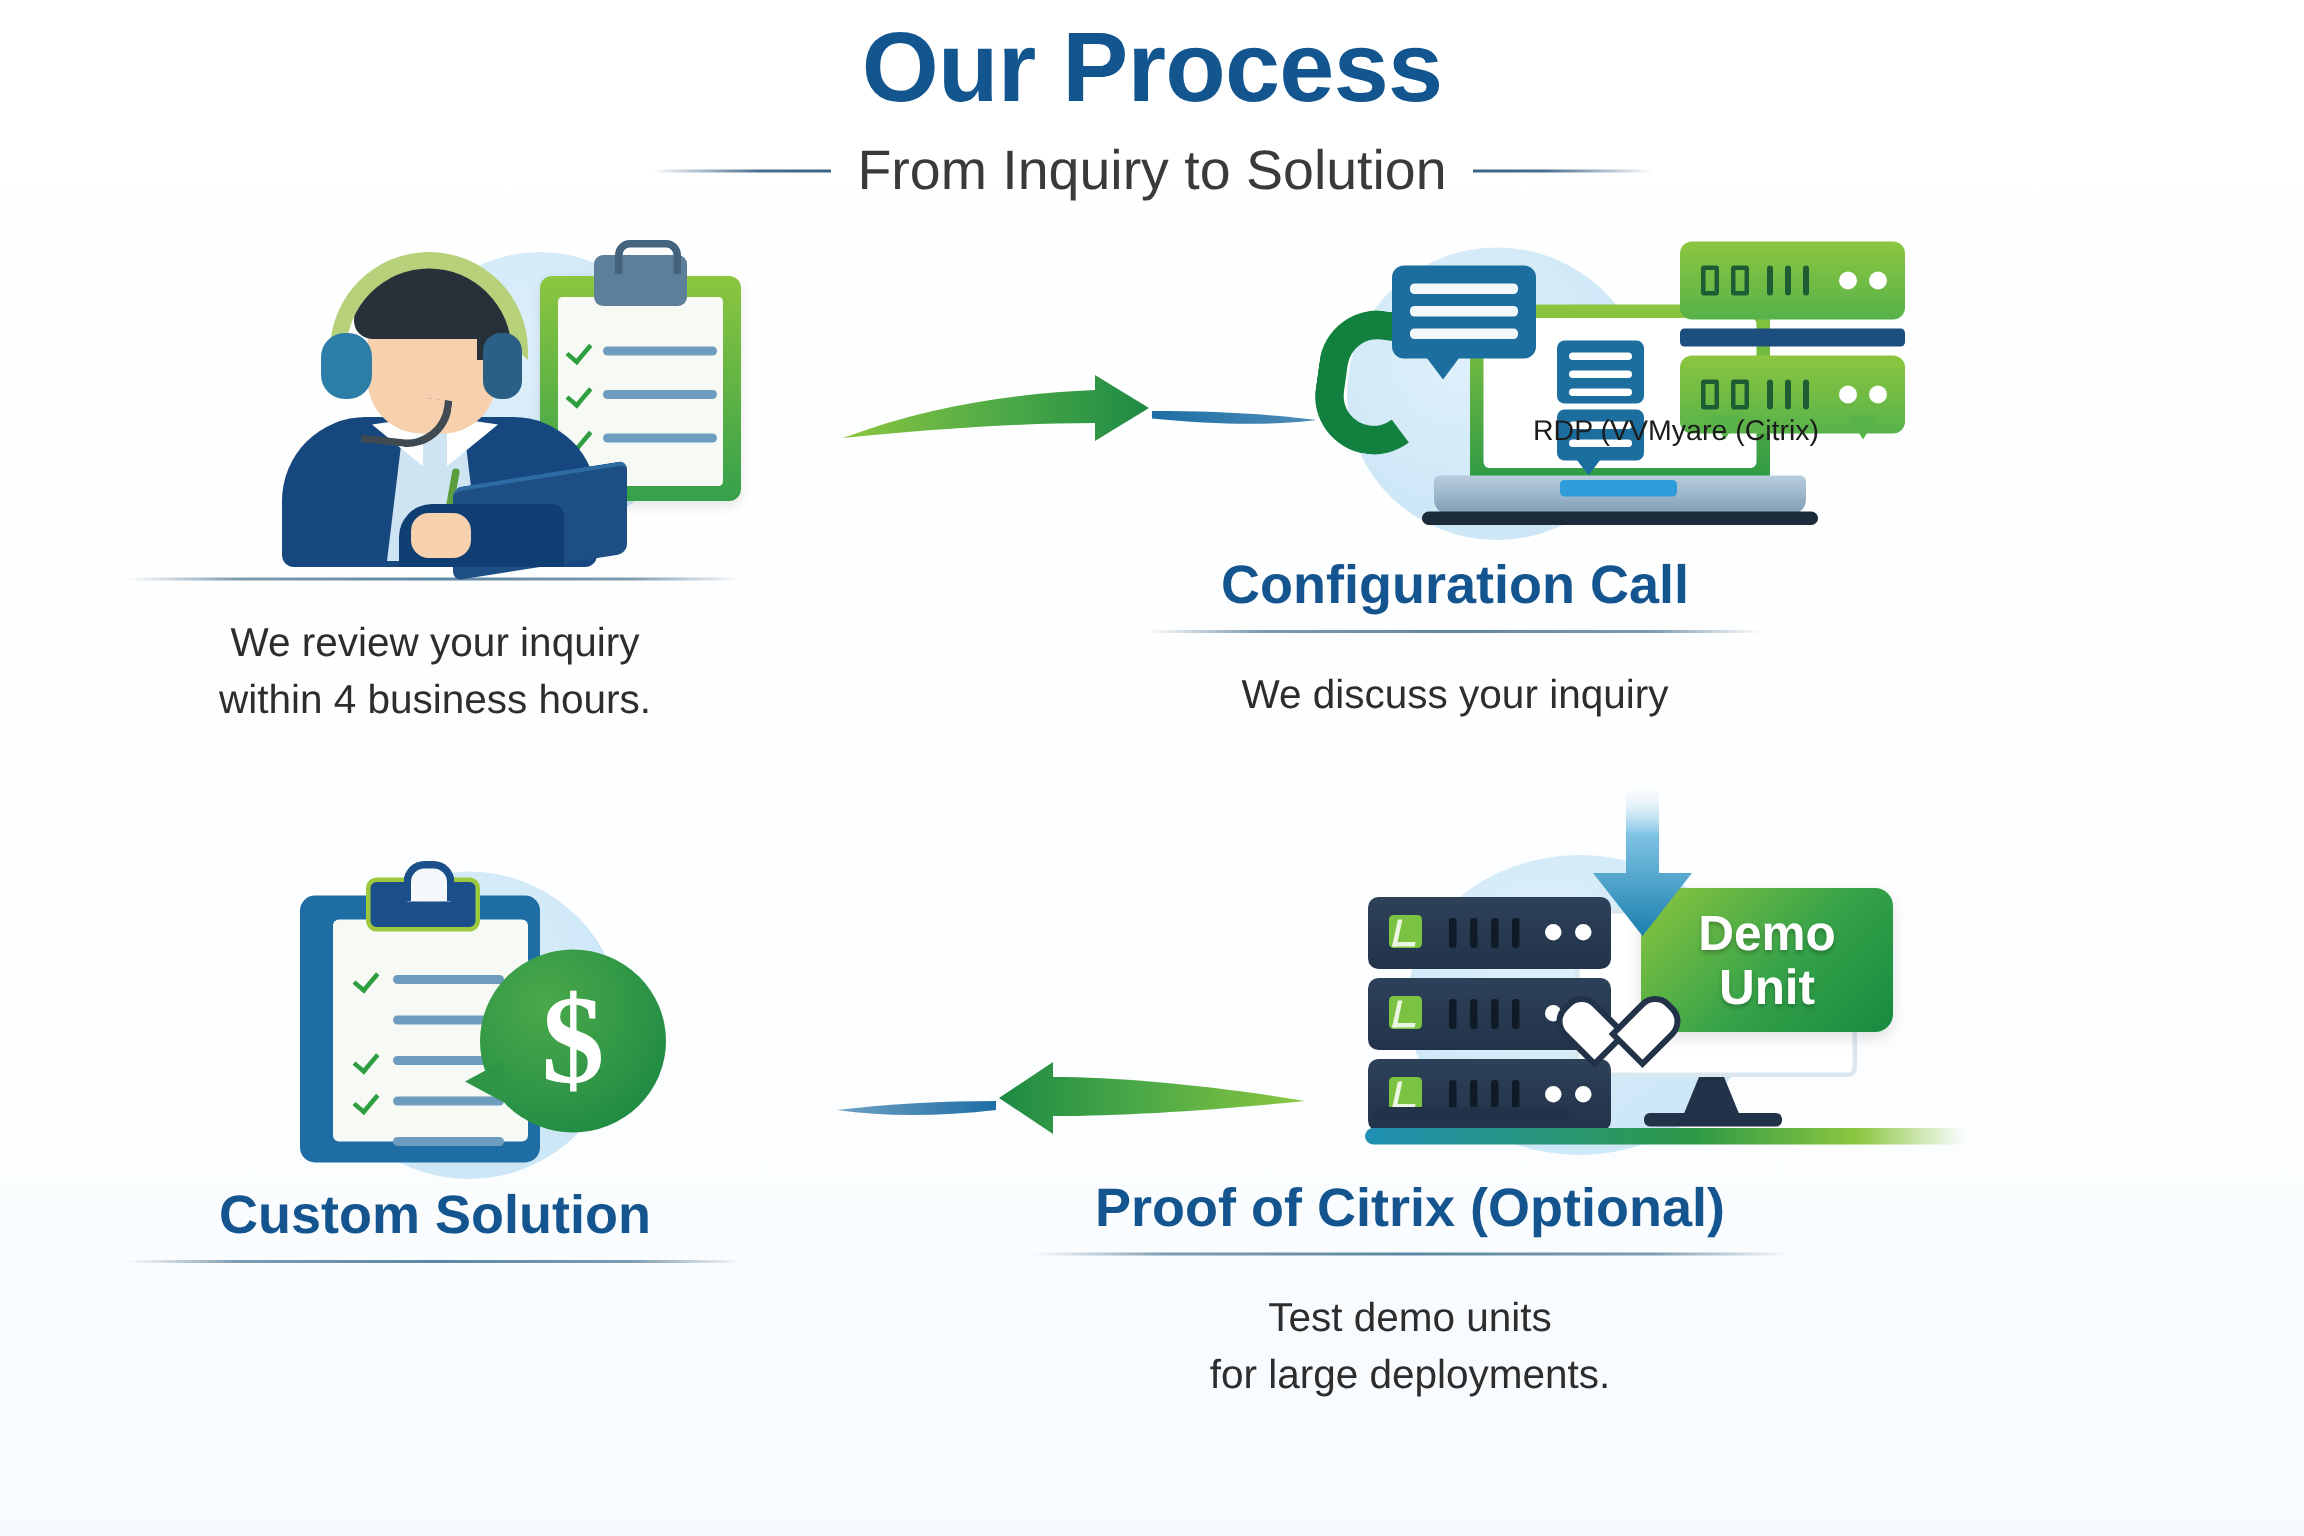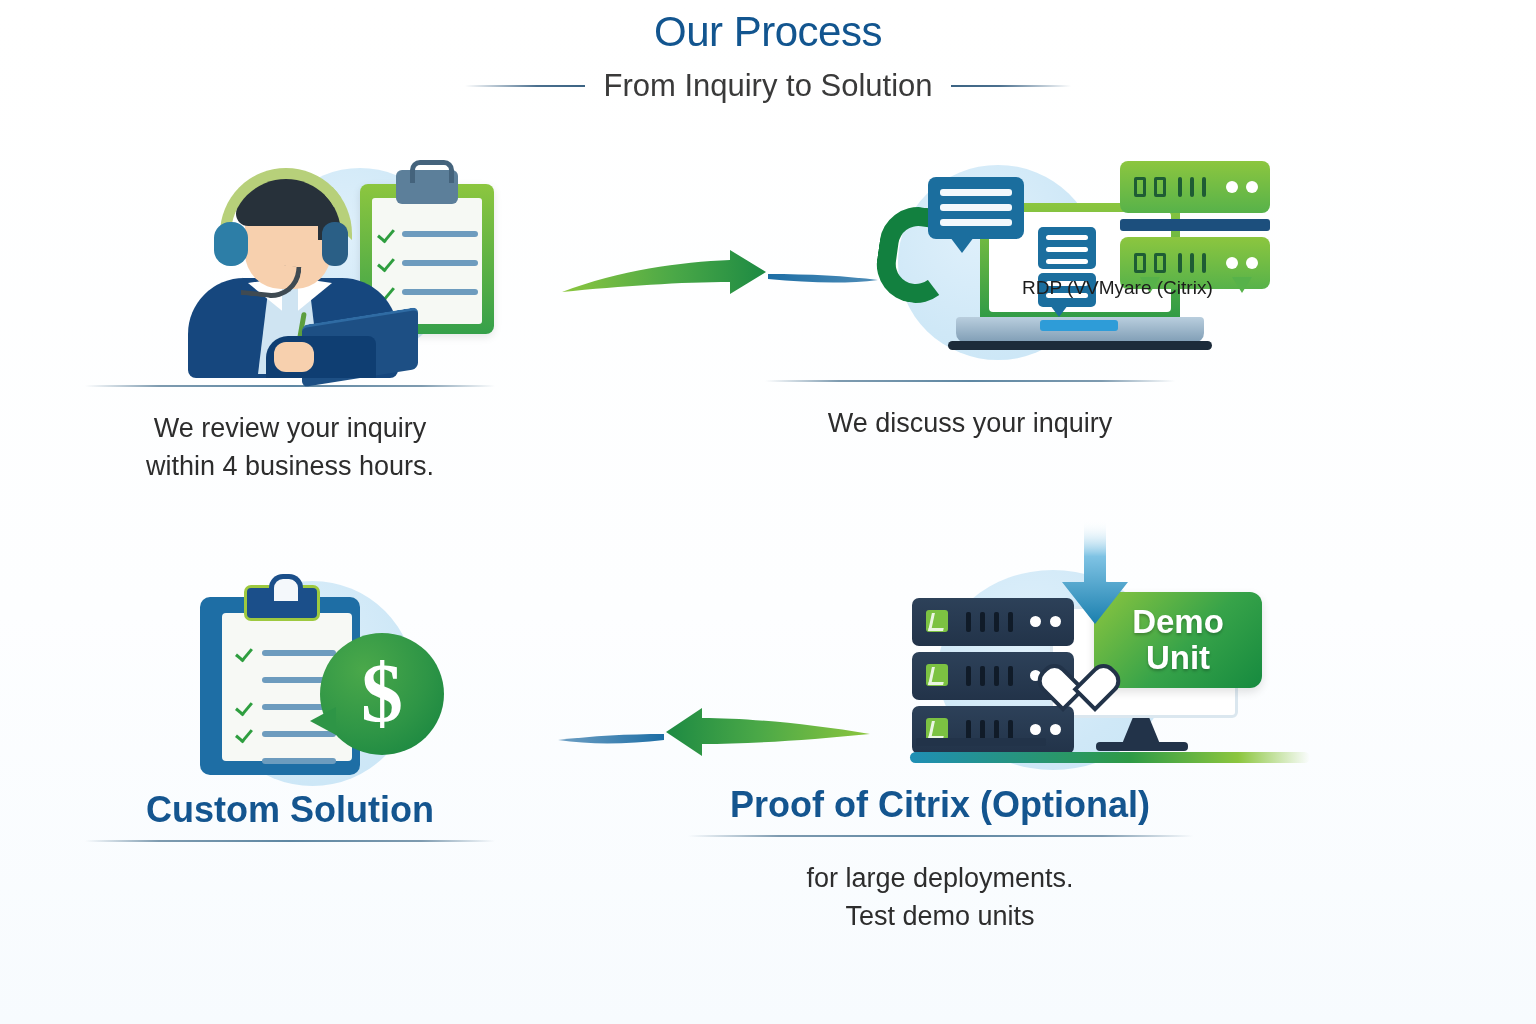--- a/index.html
+++ b/index.html
@@ -21,22 +21,22 @@
     background: linear-gradient(180deg, #ffffff 0%, #fdfeff 60%, #f7fbfe 100%);
   }
 
   
   .header {
     position: absolute;
     top: 10px; left: 0; right: 0;
     text-align: center;
   }
   .main-title {
-    font-size: 42px;
-    font-weight: normal;
+    font-size: 66px;
+    font-weight: bold;
     color: #12558f;
     letter-spacing: -0.5px;
     line-height: 1.05;
     text-shadow: 0 1px 0 rgba(255,255,255,0.6);
   }
   .subtitle-row {
     display: flex;
     align-items: center;
     justify-content: center;
     gap: 18px;
@@ -44,21 +44,21 @@
   }
   .subtitle-rule {
     height: 2px;
     width: 120px;
     background: linear-gradient(90deg, rgba(60,100,140,0) 0%, #4a6f8e 60%, #3b6383 100%);
   }
   .subtitle-rule.right {
     background: linear-gradient(270deg, rgba(60,100,140,0) 0%, #4a6f8e 60%, #3b6383 100%);
   }
   .subtitle-text {
-    font-size: 31px;
+    font-size: 37px;
     color: #3a3a3a;
     font-weight: normal;
     white-space: nowrap;
   }
 
   
   .step {
     position: absolute;
     width: 560px;
     text-align: center;
@@ -602,20 +602,21 @@
         <div class="phone-icon"></div>
         <div class="chat-bubble">
           <span class="bl"></span>
           <span class="bl"></span>
           <span class="bl"></span>
         </div>
 
         <div class="stack-label">RDP (VVMyare (Citrix)</div>
       </div>
     </div>
+    <div class="step-title">Configuration Call</div>
     <div class="step-rule"></div>
     <div class="step-desc">
       <div>We discuss your inquiry</div>
     </div>
   </div>
 
   <div class="step" id="step-3">
     <div class="step-art">
       <div class="s3">
         <div class="circle-bg"></div>
@@ -697,22 +698,22 @@
           </div>
         </div>
         <div class="rack-feet"></div>
         <div class="heart-glyph"></div>
         <div class="floor-bar"></div>
       </div>
     </div>
     <div class="step-title">Proof of Citrix (Optional)</div>
     <div class="step-rule"></div>
     <div class="step-desc">
+      <div>Test demo units</div>
       <div>for large deployments.</div>
-      <div>Test demo units</div>
     </div>
   </div>
 
   <svg class="arrow" id="arrow-top" viewBox="0 0 320 72">
     <defs>
       <linearGradient id="gTop" x1="0" y1="0" x2="1" y2="0">
         <stop offset="0%" stop-color="#8cc63f"></stop>
         <stop offset="55%" stop-color="#4aa847"></stop>
         <stop offset="100%" stop-color="#1d8a43"></stop>
       </linearGradient>

